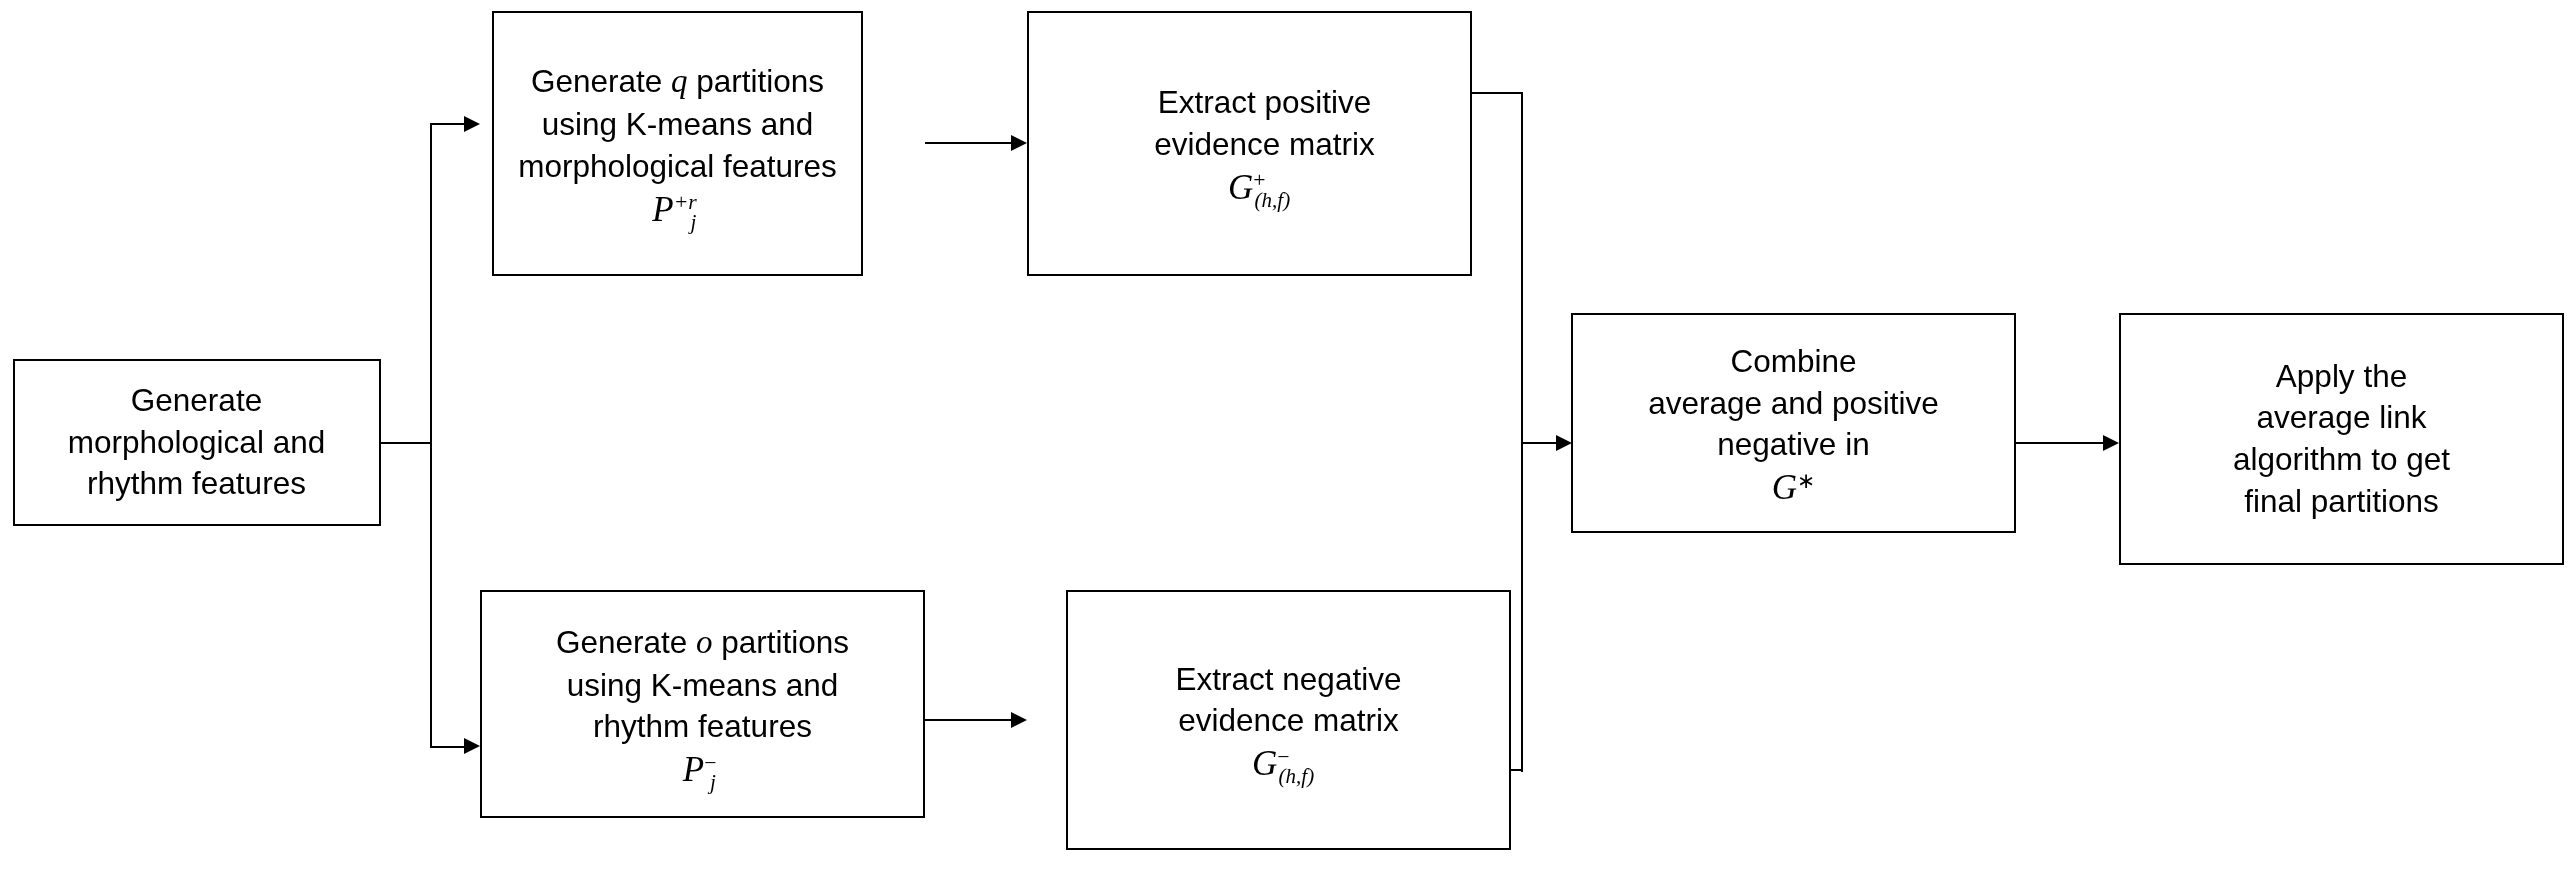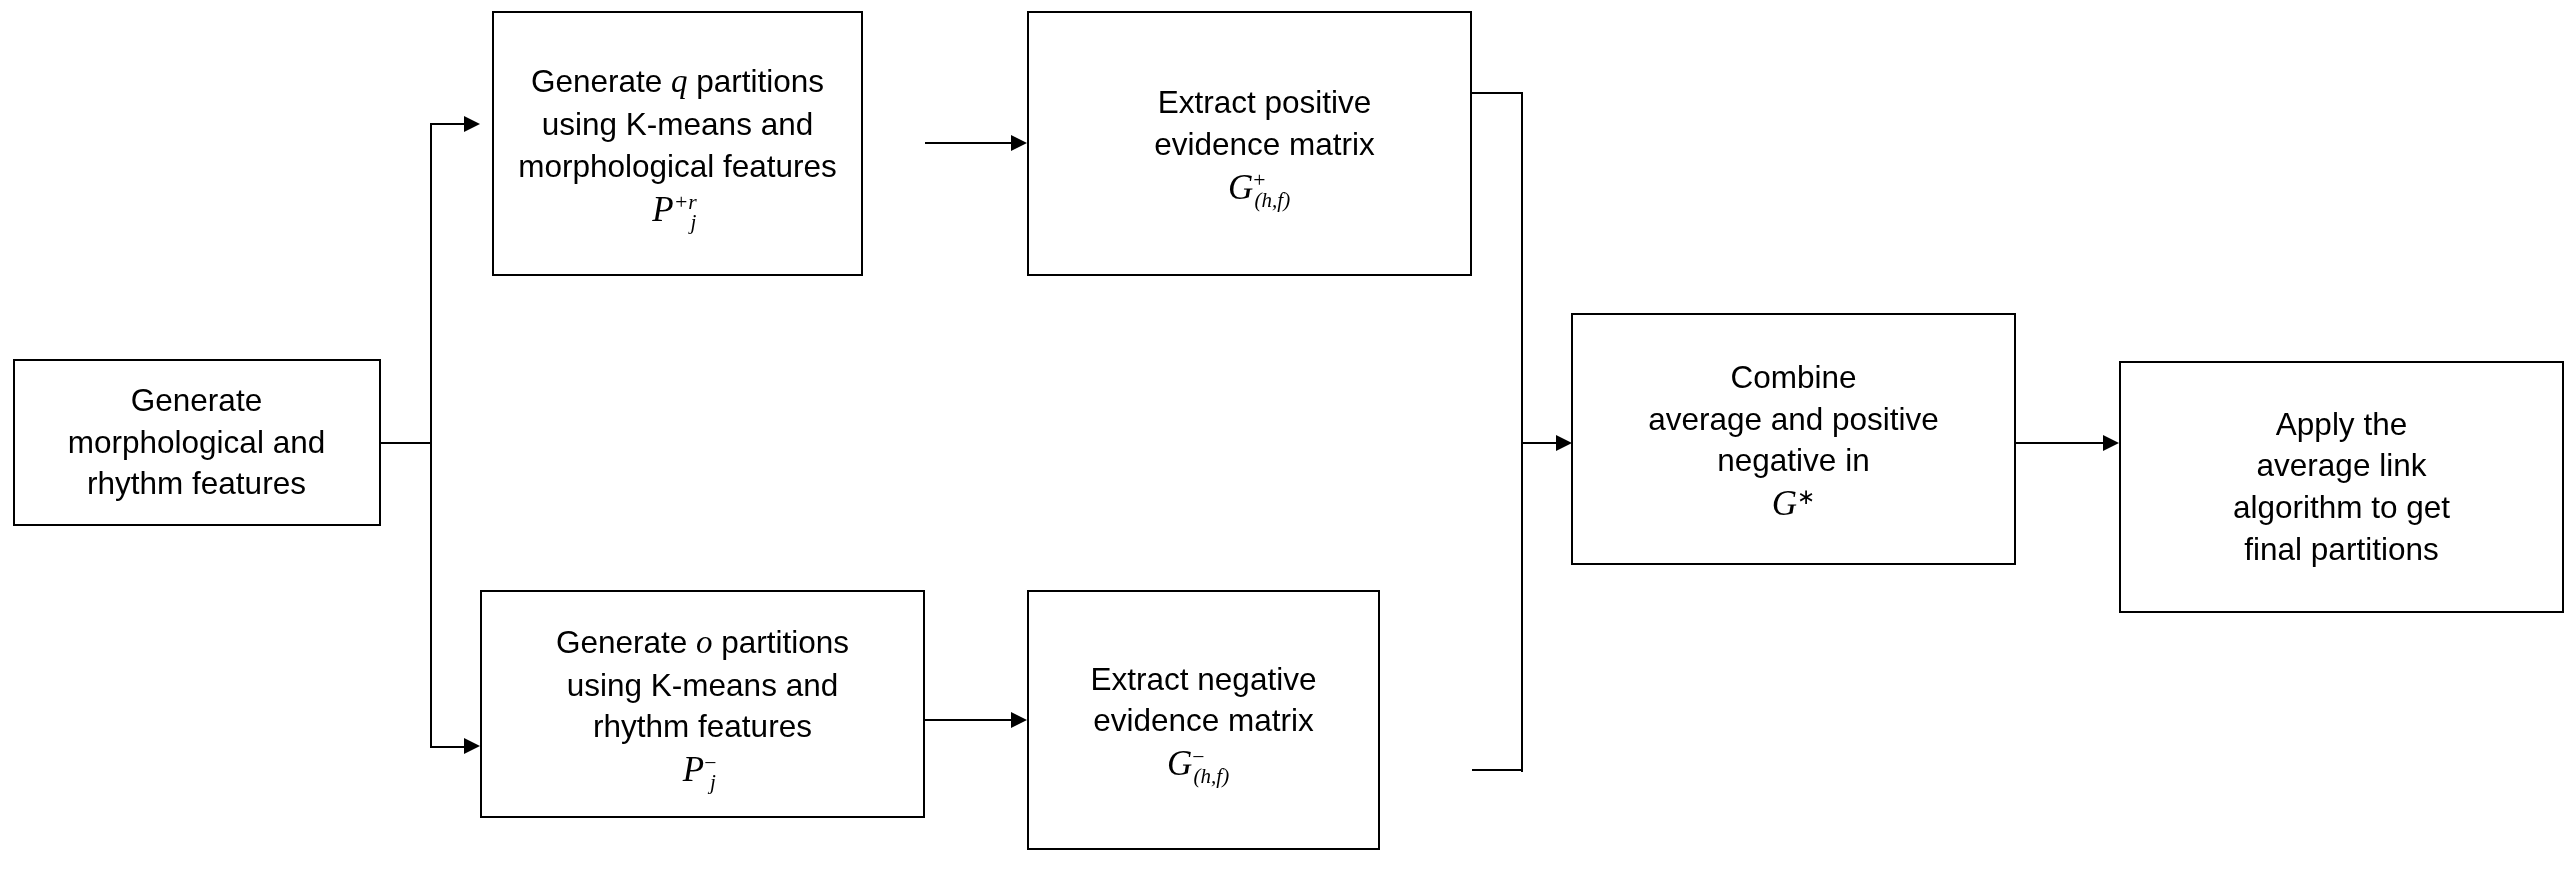--- a/index.html
+++ b/index.html
@@ -135,38 +135,38 @@
 
   <div class="node" style="left:480px; top:590px; width:445px; height:228px;">
     <span class="lines">
       <span class="ln"><span>Generate </span><i class="var">o</i><span> partitions</span></span>
       <span class="ln">using K-means and</span>
       <span class="ln">rhythm features</span>
     </span>
     <span class="math"><span class="base">P</span><span class="sup">−</span><span class="sub">j</span></span>
   </div>
 
-  <div class="node" style="left:1027px; top:590px; width:353px; height:260px;">
+  <div class="node" style="left:1066px; top:590px; width:445px; height:260px;">
     <span class="lines">
       <span class="ln">Extract negative</span>
       <span class="ln">evidence matrix</span>
     </span>
     <span class="math"><span class="base">G</span><span class="sup">−</span><span class="subhf">(h,f)</span></span>
   </div>
 
-  <div class="node" style="left:1571px; top:313px; width:445px; height:252px;text-align:center;">
+  <div class="node" style="left:1571px; top:313px; width:445px; height:220px;text-align:center;">
     <span class="lines">
       <span class="ln">Combine</span>
       <span class="ln">average and positive</span>
       <span class="ln">negative in</span>
     </span>
     <span class="math"><span class="base">G</span><span class="sup">∗</span></span>
   </div>
 
-  <div class="node" style="left:2119px; top:313px; width:445px; height:252px;margin-top:48px;">
+  <div class="node" style="left:2119px; top:313px; width:445px; height:252px;">
     <span class="lines">
       <span class="ln">Apply the</span>
       <span class="ln">average link</span>
       <span class="ln">algorithm to get</span>
       <span class="ln">final partitions</span>
     </span>
   </div>
 
 </div>
 

